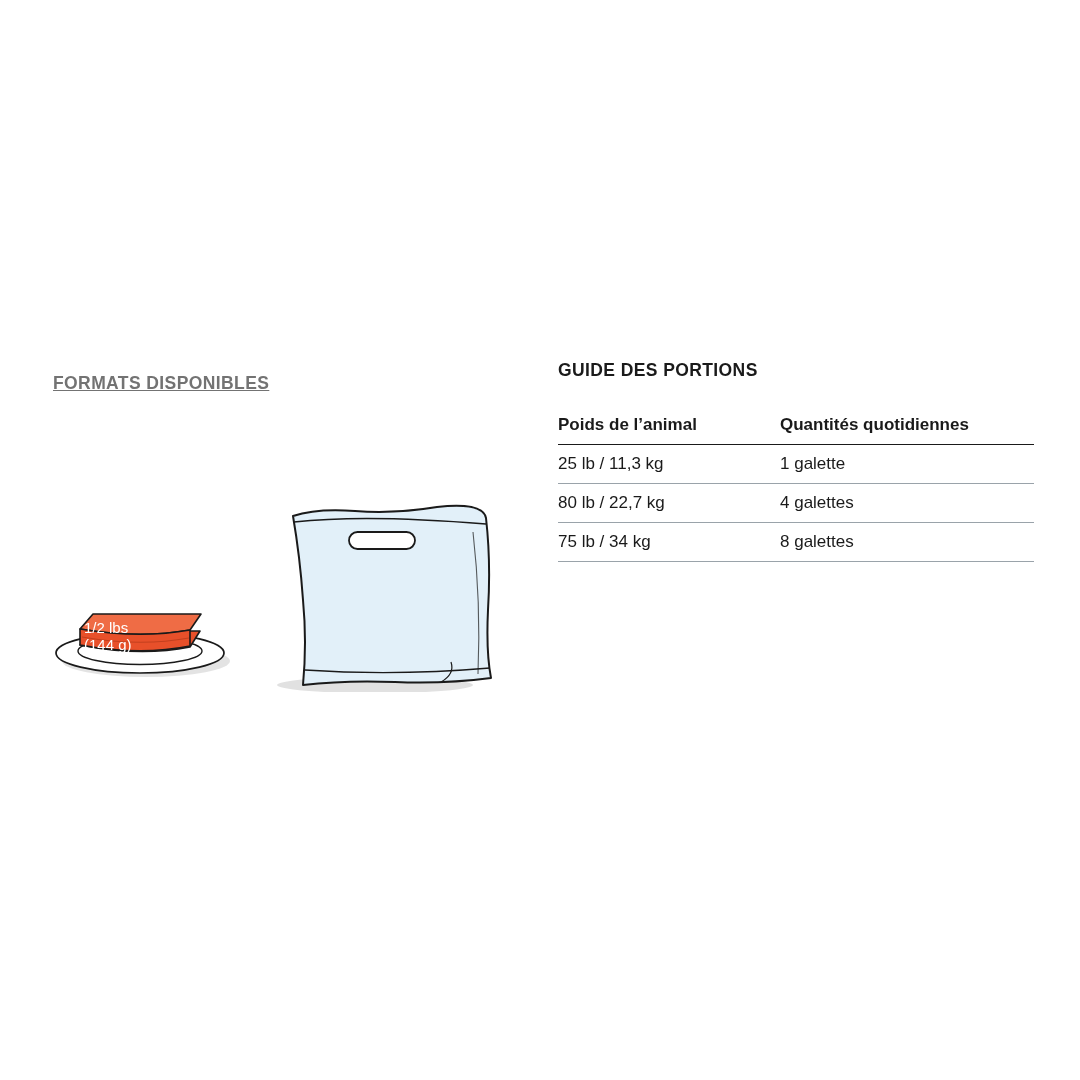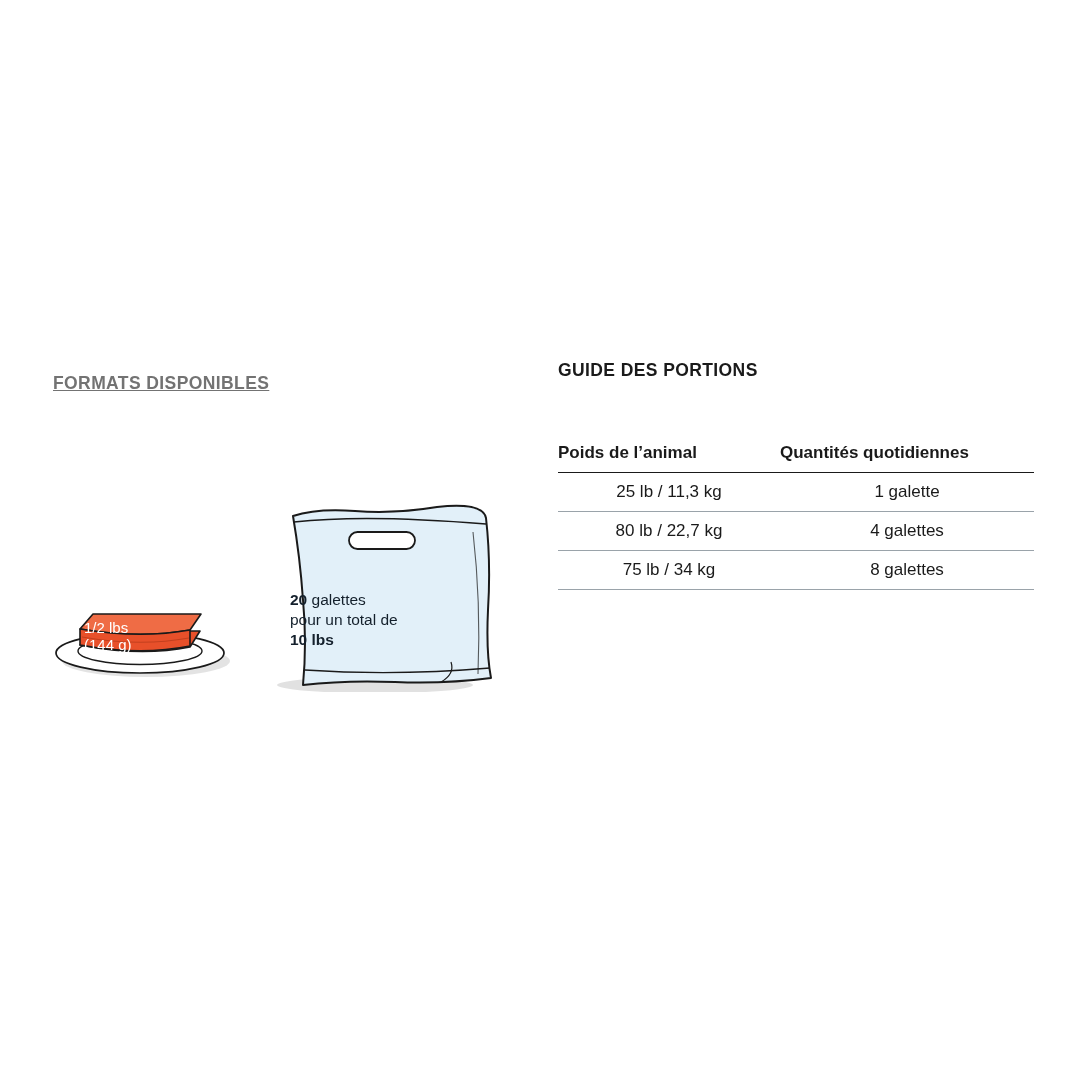--- a/index.html
+++ b/index.html
@@ -89,34 +89,34 @@
     width: 480px;
   }
   #portions-heading {
     font-size: 17.5px;
     font-weight: bold;
     letter-spacing: 0.4px;
     color: #1a1a1a;
     margin: 0;
   }
   #portions-table {
-    margin-top: 62px;
+    margin-top: 34px;
     width: 476px;
     border-collapse: collapse;
   }
   #portions-table th {
     text-align: left;
     font-size: 17px;
     font-weight: bold;
     color: #1a1a1a;
     padding: 0 0 9px 0;
     border-bottom: 1.6px solid #1a1a1a;
   }
   #portions-table td {
-    text-align: center;
+    text-align: left;
     font-size: 17px;
     font-weight: normal;
     color: #1a1a1a;
     padding: 9px 0 9px 0;
     border-bottom: 1px solid #9aa3aa;
   }
   #portions-table th.col-weight, #portions-table td.col-weight { width: 222px; }
   #portions-table th.col-qty, #portions-table td.col-qty { width: 254px; }
 </style>
 </head>
@@ -165,27 +165,20 @@
 
         <rect x="104" y="30" width="66" height="17" rx="8.5" ry="8.5" fill="#ffffff" stroke="#1a1a1a" stroke-width="1.8"></rect>
 
         <path d="M60 168 Q150 174 245 166" fill="none" stroke="#1a1a1a" stroke-width="1.3"></path>
         <path d="M196 180 Q210 172 206 160" fill="none" stroke="#1a1a1a" stroke-width="1.2"></path>
 
         <path d="M228 30 Q236 100 233 172" fill="none" stroke="#1a1a1a" stroke-width="1.1" opacity="0.7"></path>
       </svg>
     </div>
 
-    <div id="bag-text">
-      <div>
-        <span class="strong">20</span><span> galettes</span>
-      </div>
-      <div>pour un total de</div>
-      <div class="strong">10 lbs</div>
-    </div>
 
   </div>
 </section>
 
 <section id="portions-panel">
 
   <h2 id="portions-heading">GUIDE DES PORTIONS</h2>
 
   <table id="portions-table">
     <thead>

